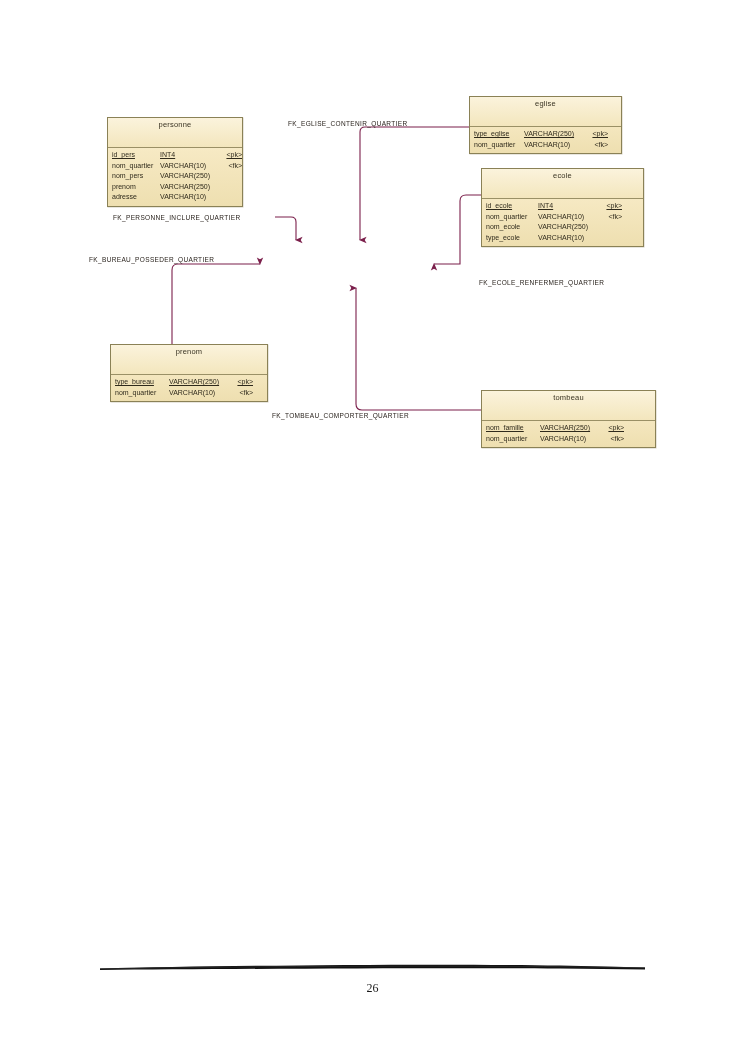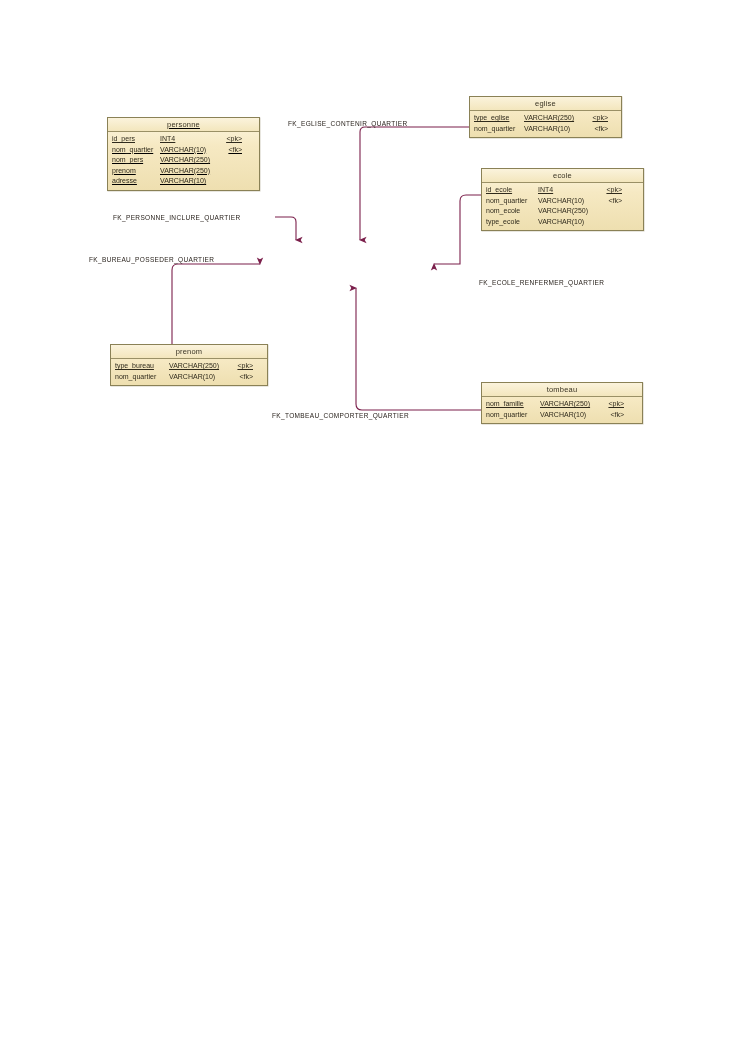--- a/index.html
+++ b/index.html
@@ -44,21 +44,21 @@
     background: linear-gradient(180deg, #fdf6e0 0%, #f6e9c3 38%, #eedfb0 100%);
     box-shadow: 0.5px 0.5px 0 rgba(120,110,70,0.35);
     box-sizing: border-box;
     z-index: 5;
   }
   .entity .ent-title {
     text-align: center;
     font-size: 7.5px;
     color: #3a3424;
     letter-spacing: 0.2px;
-    padding: 2px 0 2px;
+    padding: 2px 0 18px;
     border-bottom: 1px solid #9a9066;
     background: linear-gradient(180deg, #fbf3dc 0%, #f3e6bd 100%);
     line-height: 9px;
   }
   .entity .attrs {
     padding: 2px 4px 3px 4px;
   }
   .entity .attr {
     display: flex;
     align-items: baseline;
@@ -168,21 +168,21 @@
         <path d="M275,217 L291,217 Q296,217 296,222 L296,240" marker-end="url(#arrow-down)"></path>
 
         <path d="M172,345 L172,270 Q172,264 178,264 L260,264" marker-end="url(#arrow-down)"></path>
 
         <path d="M482,195 L466,195 Q460,195 460,201 L460,264 L434,264" marker-end="url(#arrow-down)"></path>
 
         <path d="M482,410 L362,410 Q356,410 356,404 L356,288" marker-end="url(#arrow-down)"></path>
       </g>
     </svg>
 
-    <div class="entity w-personne" style="left:107px; top:117px; width:153px;text-decoration:underline;">
+    <div class="entity w-personne" style="left:107px; top:117px; width:136px;">
       <div class="ent-title">personne</div>
       <div class="attrs">
         <div class="attr key">
           <span class="a-name">id_pers</span>
           <span class="a-type">INT4</span>
           <span class="a-key">&lt;pk&gt;</span>
         </div>
         <div class="attr">
           <span class="a-name">nom_quartier</span>
           <span class="a-type">VARCHAR(10)</span>
@@ -258,21 +258,21 @@
           <span class="a-key">&lt;pk&gt;</span>
         </div>
         <div class="attr">
           <span class="a-name">nom_quartier</span>
           <span class="a-type">VARCHAR(10)</span>
           <span class="a-key">&lt;fk&gt;</span>
         </div>
       </div>
     </div>
 
-    <div class="entity w-tombeau" style="left:481px; top:382px; width:162px;">
+    <div class="entity w-tombeau" style="left:481px; top:390px; width:175px;">
       <div class="ent-title">tombeau</div>
       <div class="attrs">
         <div class="attr key">
           <span class="a-name">nom_famille</span>
           <span class="a-type">VARCHAR(250)</span>
           <span class="a-key">&lt;pk&gt;</span>
         </div>
         <div class="attr">
           <span class="a-name">nom_quartier</span>
           <span class="a-type">VARCHAR(10)</span>
@@ -283,14 +283,21 @@
 
     <div class="rel-label" style="left:288px; top:120px;">FK_EGLISE_CONTENIR_QUARTIER</div>
     <div class="rel-label" style="left:113px; top:214px;">FK_PERSONNE_INCLURE_QUARTIER</div>
     <div class="rel-label" style="left:89px; top:256px;">FK_BUREAU_POSSEDER_QUARTIER</div>
     <div class="rel-label" style="left:479px; top:279px;">FK_ECOLE_RENFERMER_QUARTIER</div>
     <div class="rel-label" style="left:272px; top:412px;">FK_TOMBEAU_COMPORTER_QUARTIER</div>
 
   </div>
 
 
+  <div id="footer">
+    <svg viewBox="0 0 745 50" preserveAspectRatio="none">
+      <path d="M100,25.5 C220,22.5 430,20.5 560,22.5 L645,24.5 L645,26.5 L560,25.5 C430,24.5 220,26 100,27 Z" fill="#111111"></path>
+      <path d="M100,25.8 C260,23.2 470,21.8 645,24.8" stroke="#2b2b2b" stroke-width="0.8" fill="none"></path>
+    </svg>
+    <div id="page-number">26</div>
+  </div>
 
 </div>
 
 </body></html>

